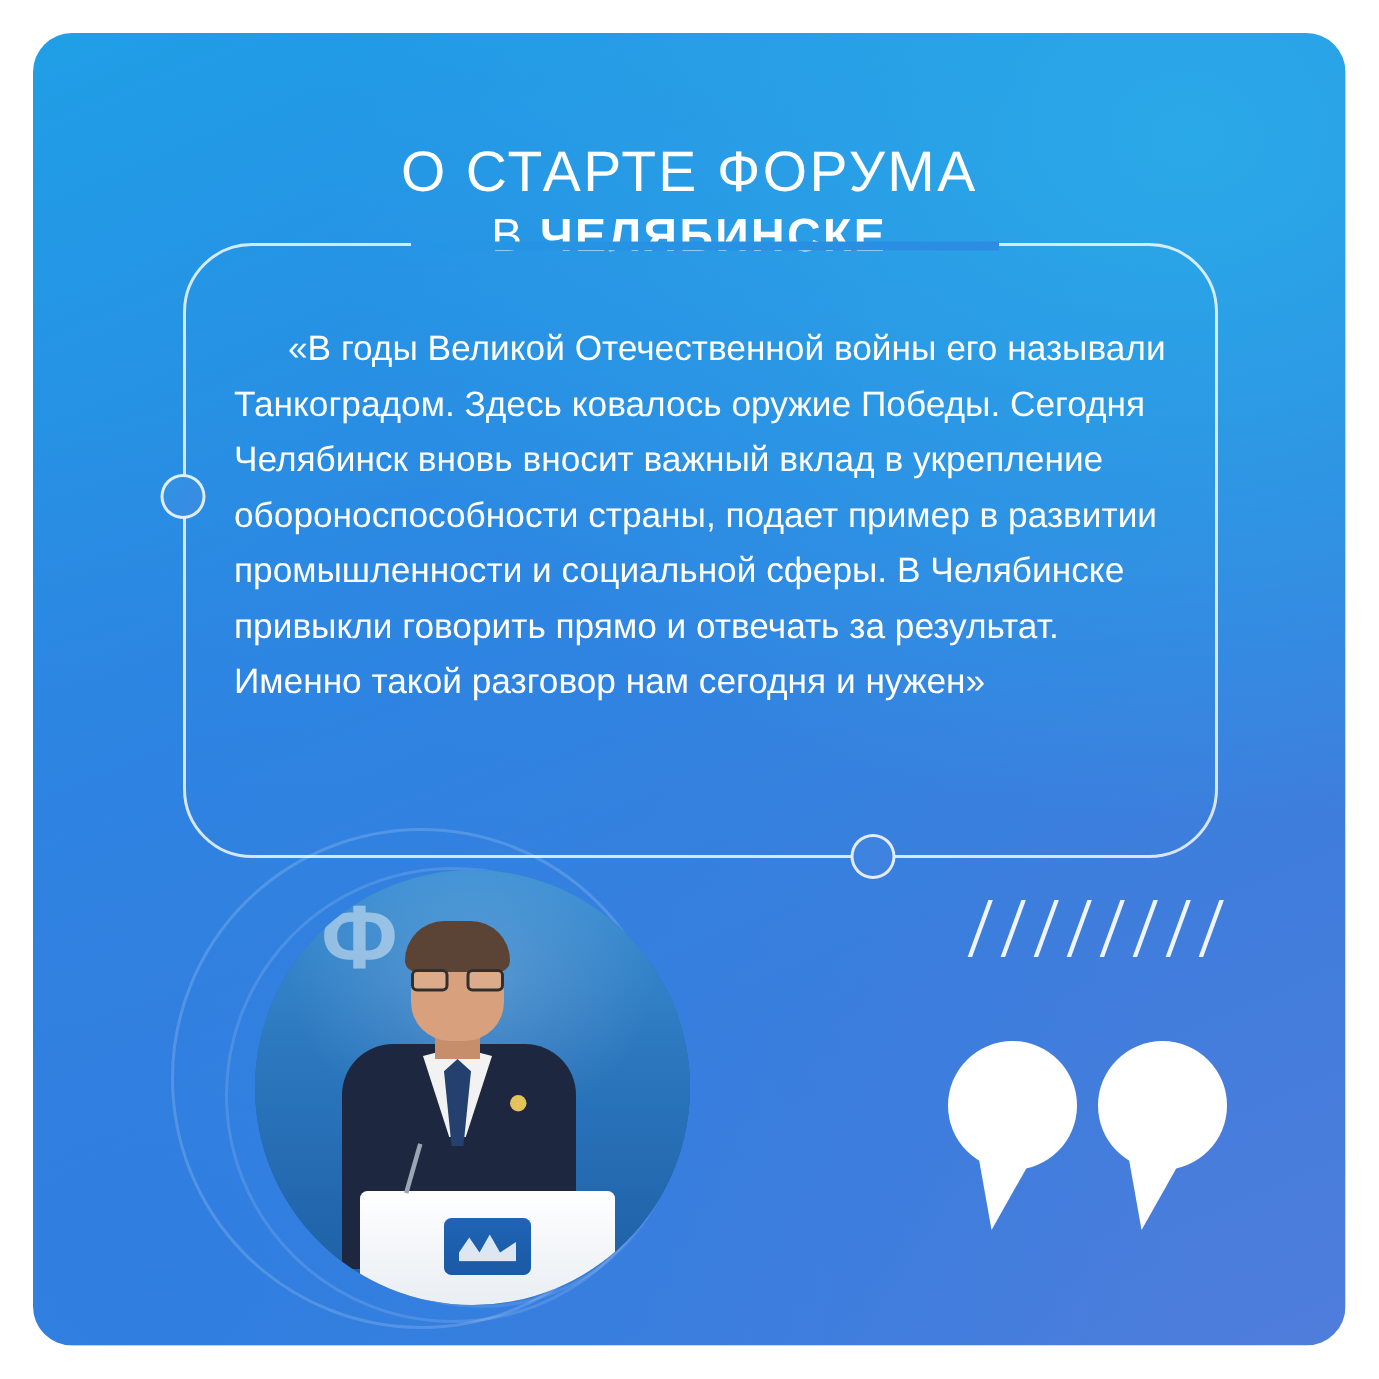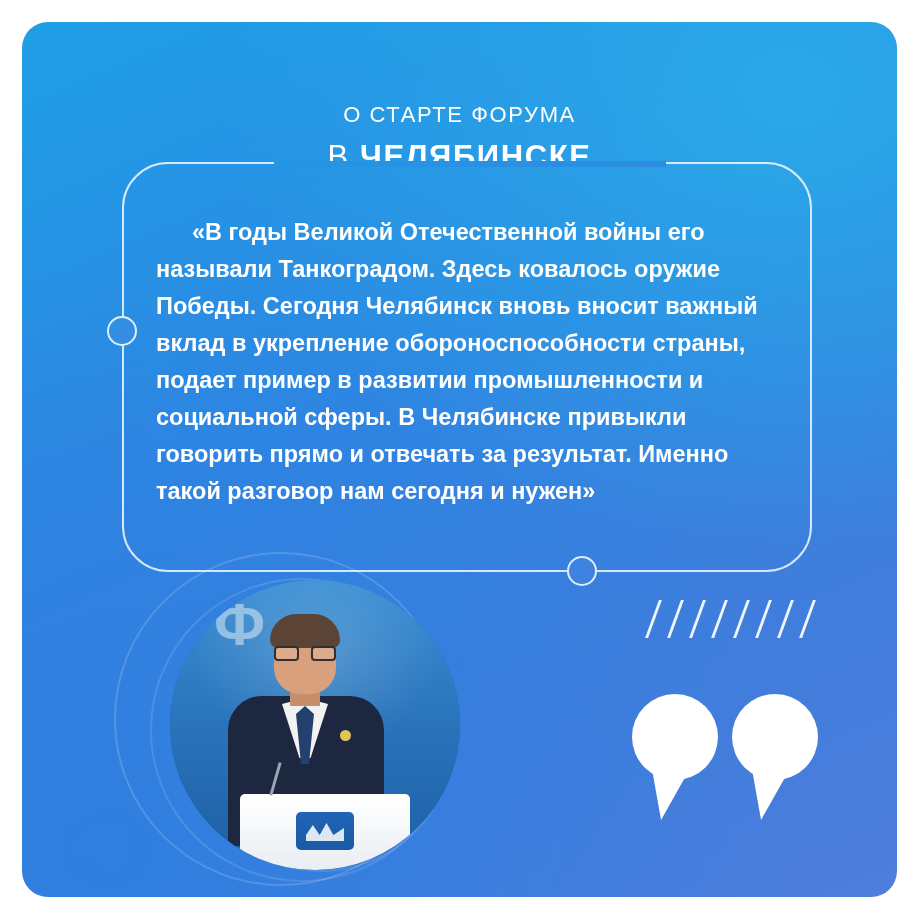--- a/index.html
+++ b/index.html
@@ -44,21 +44,21 @@
     position: absolute;
     left: 0;
     top: 72px;
     width: 875px;
     text-align: center;
     color: #ffffff;
     letter-spacing: 1.6px;
   }
   .heading .line1 {
     display: block;
-    font-size: 22px;
+    font-size: 38px;
     font-weight: 400;
     line-height: 42px;
   }
   .heading .line2 {
     display: block;
     font-size: 31px;
     line-height: 42px;
     font-weight: 400;
   }
   .heading .line2 b {
@@ -104,21 +104,21 @@
   .dot.bottom{ left: 545px; top: 534px; background: linear-gradient(135deg,#3a84e0,#4280df); }
 
   .quote-text {
     position: absolute;
     left: 134px;
     top: 192px;
     width: 640px;
     color: #ffffff;
     font-size: 23.5px;
     line-height: 37px;
-    font-weight: 700;
+    font-weight: 400;
     text-indent: 36px;
     white-space: pre-wrap;
   }
 
   
   .photo {
     position: absolute;
     left: 148px;
     top: 558px;
     width: 290px;

